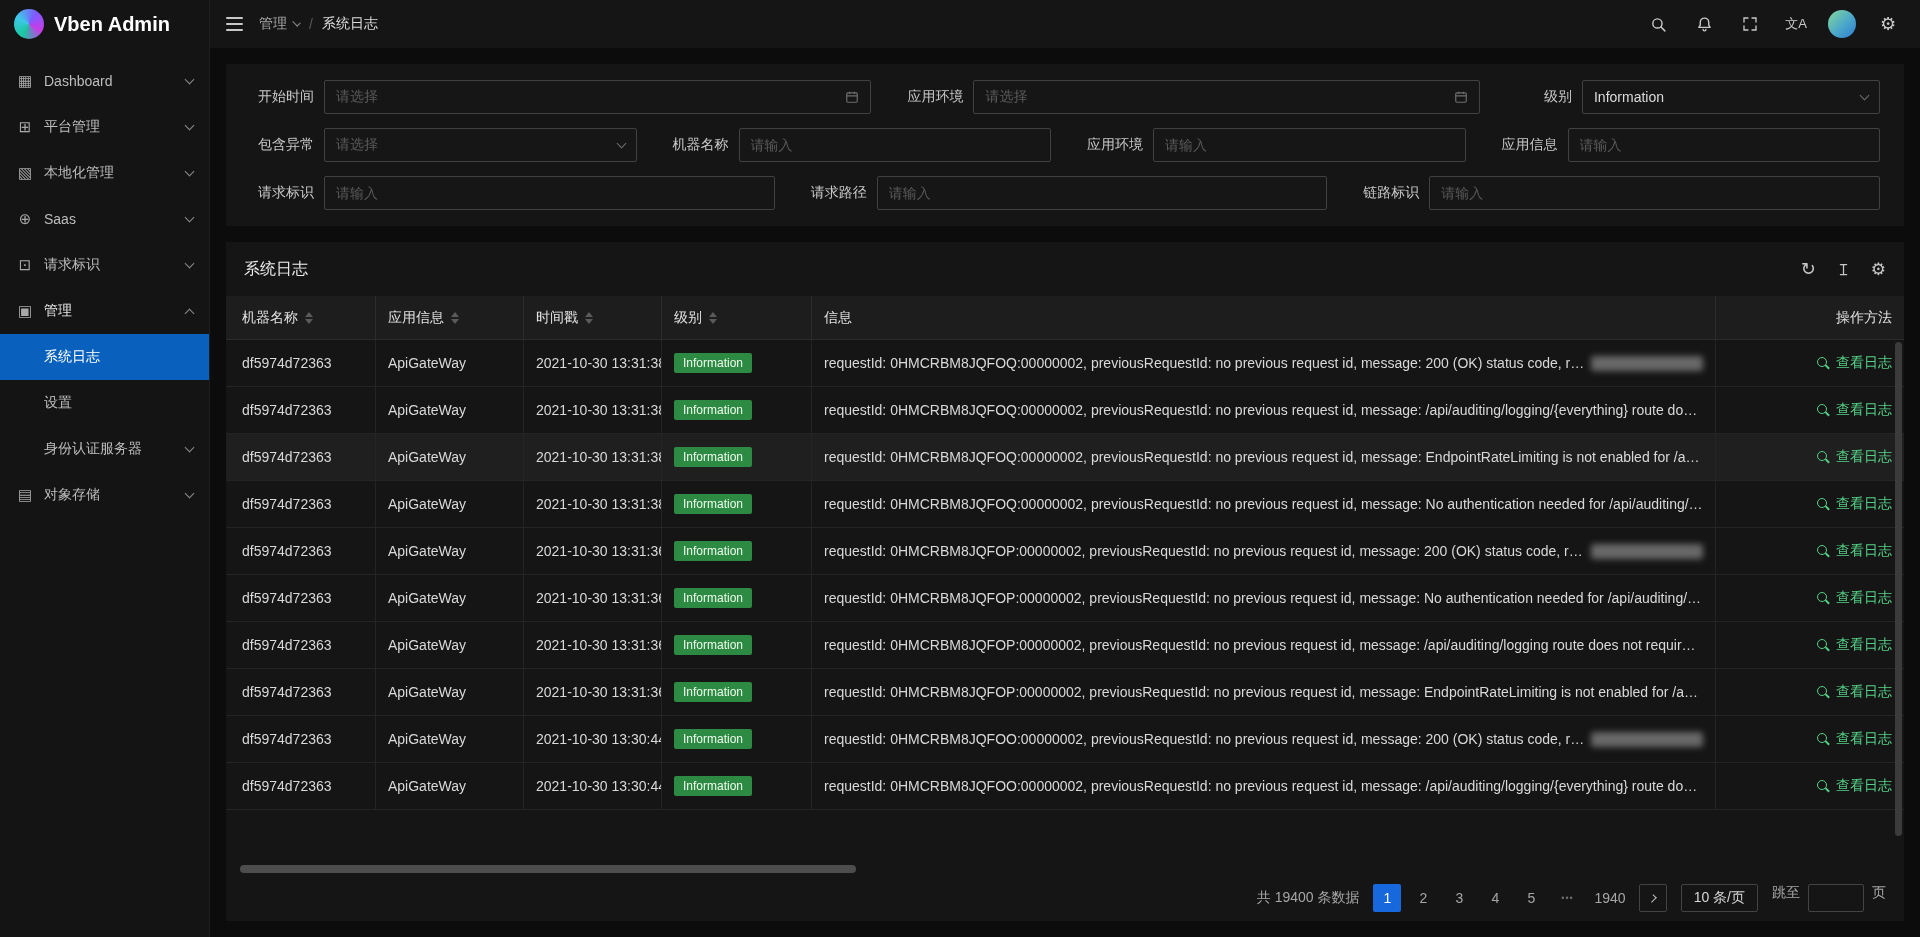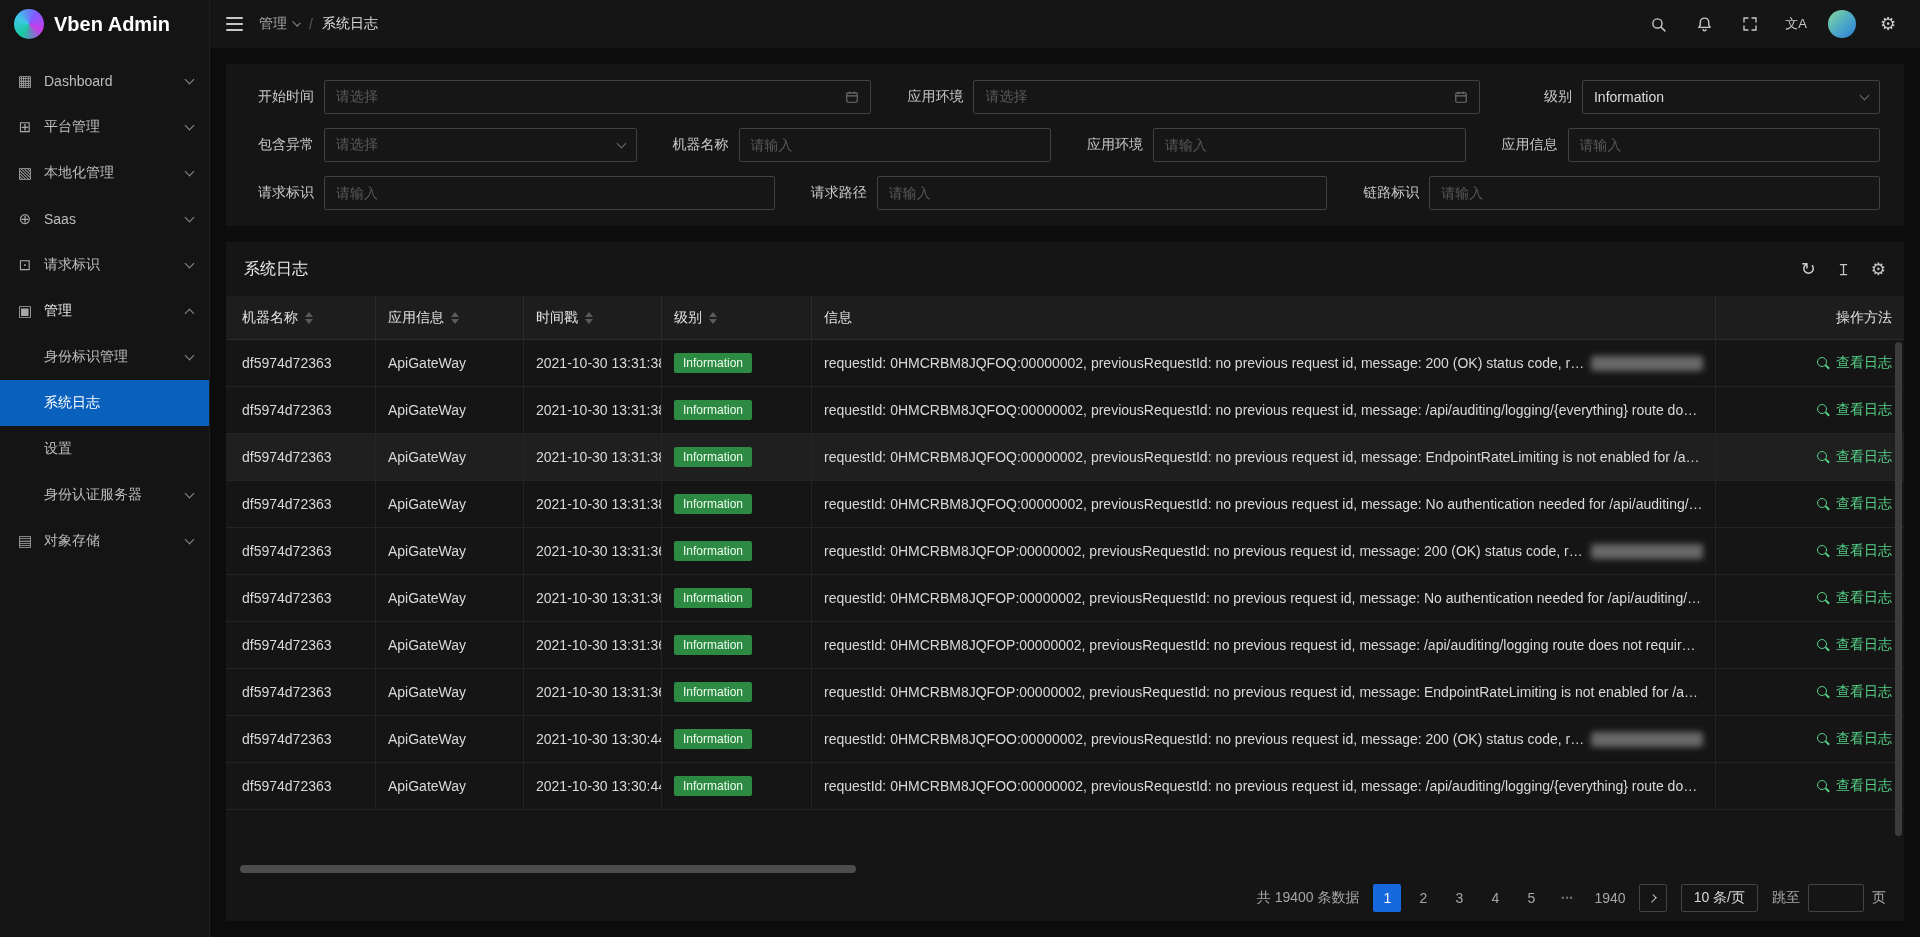--- a/index.html
+++ b/index.html
@@ -104,21 +104,21 @@
   
   .pagination { height:46px; flex:0 0 46px; display:flex; align-items:center; justify-content:flex-end; gap:8px; padding:0 18px; color:#a6a6a6; }
   .total-text { margin-right:6px; }
   .pages { display:flex; align-items:center; gap:8px; }
   .page { min-width:28px; height:28px; display:inline-flex; align-items:center; justify-content:center; background:transparent; border:none; color:#a6a6a6; font:inherit; cursor:pointer; border-radius:2px; padding:0 5px; }
   .page.active { background:#1668dc; color:#fff; }
   .page.dots { font-size:9px; letter-spacing:1px; color:#6e6e6e; cursor:default; }
   .next-btn { width:28px; height:28px; border:1px solid #434343; border-radius:2px; display:inline-flex; align-items:center; justify-content:center; background:transparent; cursor:pointer; }
   .next-btn .chev { border-color:#bfbfbf; }
   .size-select { height:28px; border:1px solid #434343; border-radius:2px; display:inline-flex; align-items:center; padding:0 12px; color:#d9d9d9; cursor:pointer; background:transparent; margin-left:6px; }
-  .jump { display:flex; align-items:center; gap:8px; margin-left:6px; }
+  .jump { display:flex; align-items:flex-start; gap:8px; margin-left:6px; }
   .jump-input { width:56px; height:28px; background:transparent; border:1px solid #434343; border-radius:2px; color:#d9d9d9; padding:0 8px; outline:none; font:inherit; }
 </style>
 </head>
 <body>
 
 <aside class="sidebar">
   <div class="logo">
     <div class="logo-mark"></div>
     <div class="logo-text">Vben Admin</div>
   </div>
@@ -147,24 +147,20 @@
         <span class="mi-icon">⊡</span>
         <span class="mi-label">请求标识</span>
         <span class="chev down"></span>
       </div>
       <div class="menu-item open">
         <span class="mi-icon">▣</span>
         <span class="mi-label">管理</span>
         <span class="chev up"></span>
       </div>
       <div class="submenu">
-        <div class="submenu-item">
-          <span class="mi-label">身份标识管理</span>
-          <span class="chev down"></span>
-        </div>
         <div class="submenu-item active">
           <span class="mi-label">系统日志</span>
         </div>
         <div class="submenu-item">
           <span class="mi-label">设置</span>
         </div>
         <div class="submenu-item">
           <span class="mi-label">身份认证服务器</span>
           <span class="chev down"></span>
         </div>

